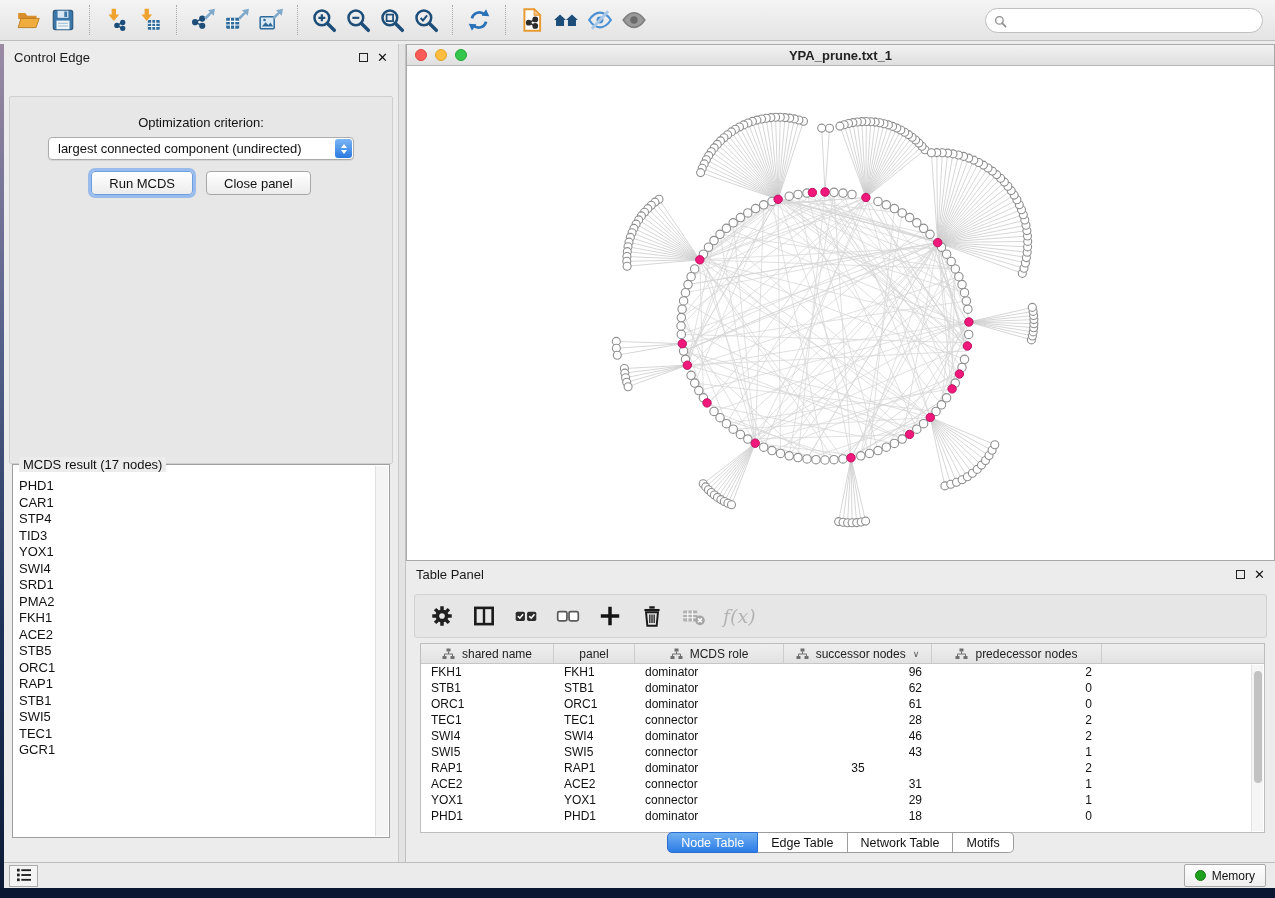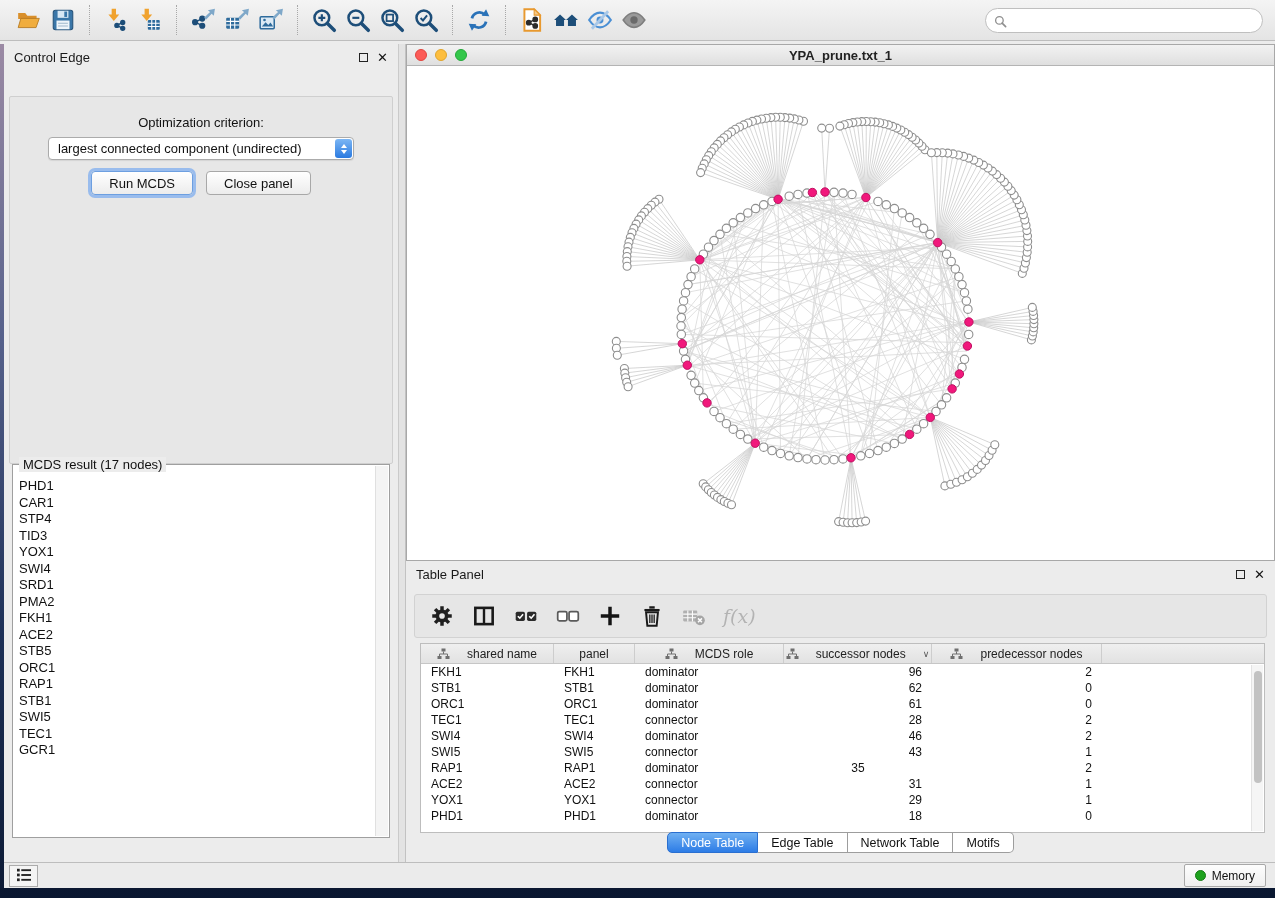--- a/index.html
+++ b/index.html
@@ -83,21 +83,21 @@
   .tp-toolbar { position:absolute; top:33px; left:8px; right:8px; height:44px;
     background:#e6e6e6; border:1px solid #d2d2d2; border-radius:3px;
     display:flex; align-items:center; gap:16px; padding:0 14px; }
   .tp-ic { display:flex; align-items:center; justify-content:flex-start; width:26px; height:26px; }
   .fx-label { font-family:"DejaVu Serif","Liberation Serif",serif; font-style:italic;
     font-size:19px; color:#b3b3b3; }
   .table-wrap { position:absolute; top:82px; left:14px; right:10px; height:190px;
     background:#fff; border:1px solid #bdbdbd; overflow:hidden; }
   .thead { display:flex; height:20px; background:linear-gradient(#efefef,#e2e2e2);
     border-bottom:1px solid #c6c6c6; font-size:12px; color:#222; }
-  .th { display:flex; align-items:center; justify-content:center; gap:17px;
+  .th { display:flex; align-items:center; justify-content:center; gap:7px;
     border-right:1px solid #cdcdcd; height:100%; }
   .sort-ind { font-size:9px; color:#555; }
   .trow { display:flex; height:16px; font-size:12px; color:#111; align-items:center; }
   .td { padding:0 10px; white-space:nowrap; overflow:hidden; }
   .td.num { text-align:right; }
   .tscroll { position:absolute; top:21px; right:1px; bottom:1px; width:12px; background:#f5f5f5; border-left:1px solid #e3e3e3;}
   .tscroll .thumb { position:absolute; left:1.5px; width:8px; top:6px; height:112px; background:#c2c2c2; border-radius:4px; }
   .tp-tabs-wrap { position:absolute; top:271px; left:0; right:0; display:flex; justify-content:center; }
 
   

